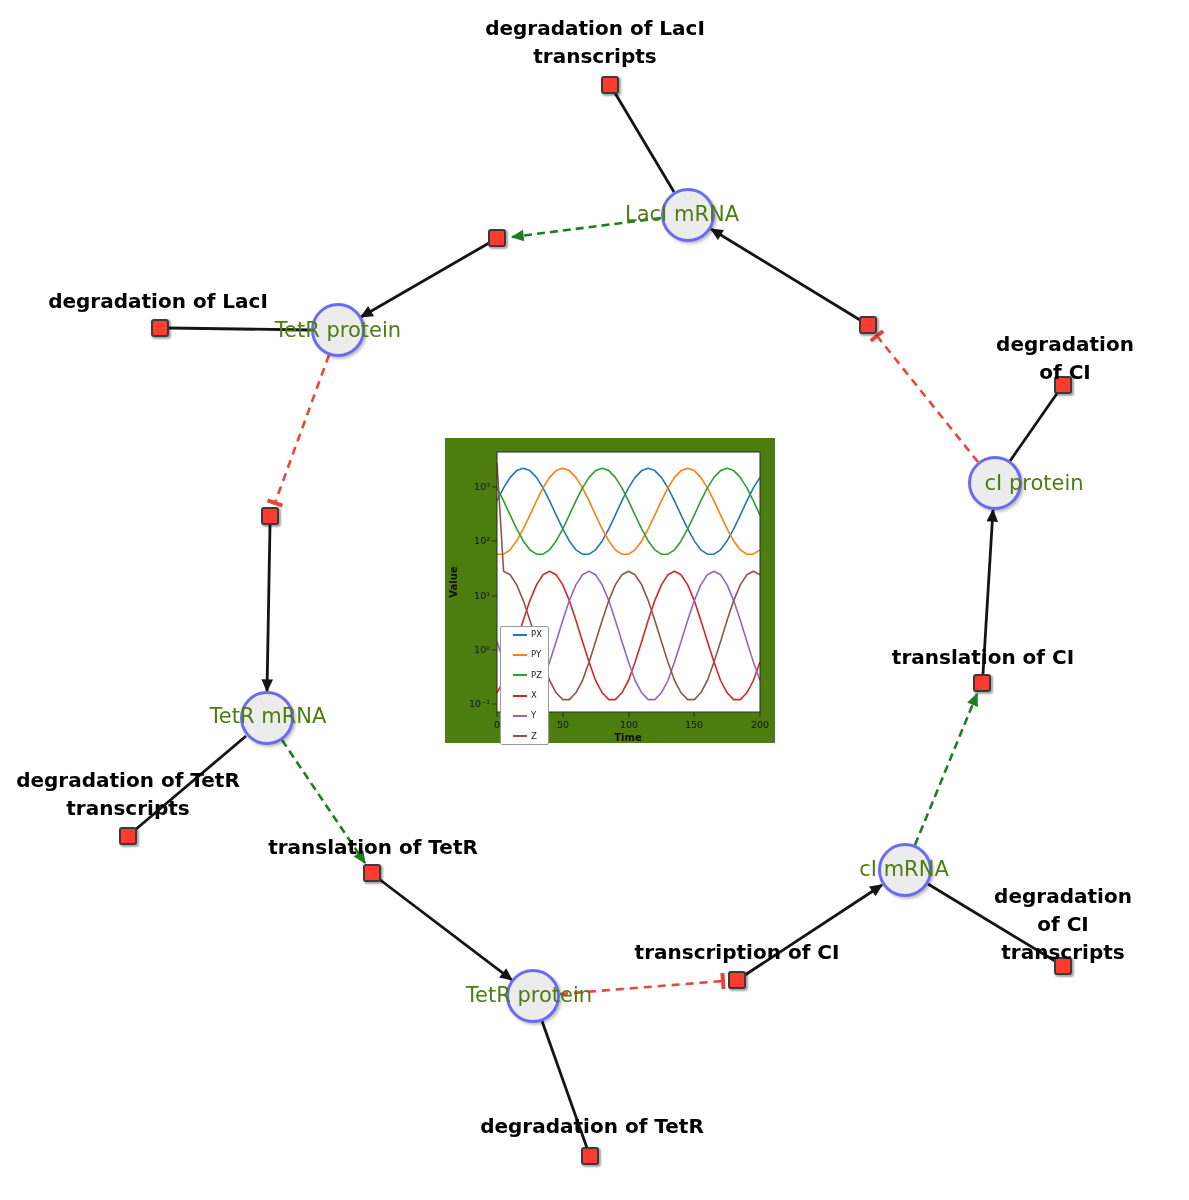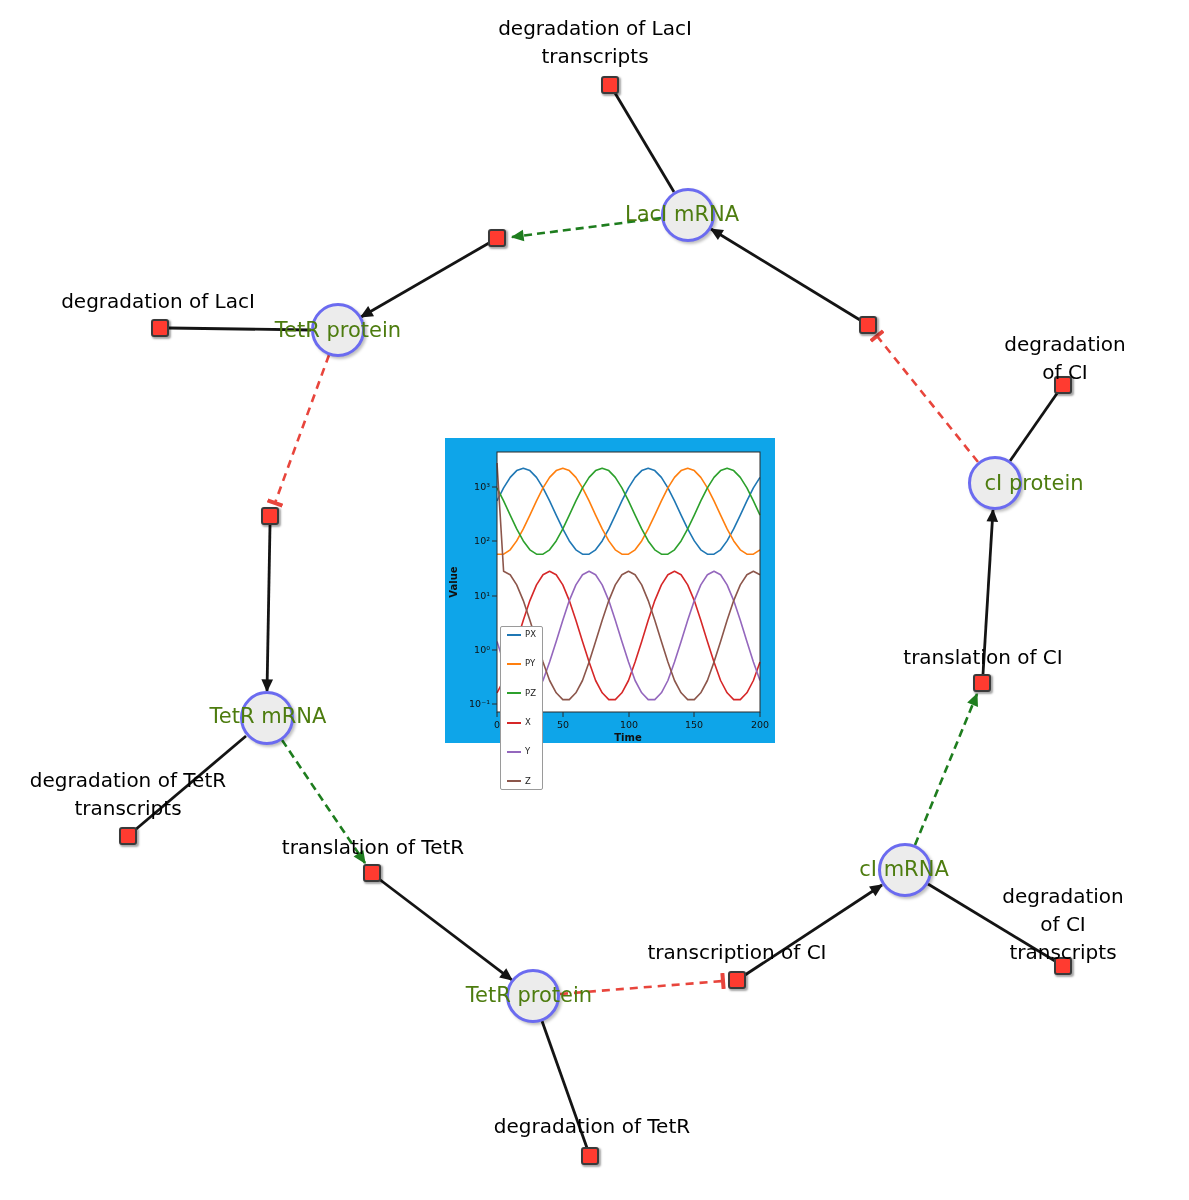--- a/index.html
+++ b/index.html
@@ -28,35 +28,35 @@
     background:var(--reaction-fill,#ff3b30); border:2.5px solid var(--reaction-stroke,#3a3a3a);
     border-radius:3px; transform:translate(-50%,-50%);
     box-shadow:1.5px 1.5px 2px rgba(0,0,0,.35);
   }
   .slabel {
     position:absolute; transform:translate(-50%,-50%);
     font-size:21px; color:#4d7c0f; white-space:pre;
   }
   .rlabel {
     position:absolute; transform:translate(-50%,-50%);
-    font-size:20px; font-weight:normal; color:#000;
+    font-size:20px; font-weight:bold; color:#000;
     white-space:pre-line; text-align:center; line-height:1.4;
   }
 
-  #inset { position:absolute; left:445px; top:438px; width:330px; height:305px; background:#0ea5e9; }
+  #inset { position:absolute; left:445px; top:438px; width:330px; height:305px; background:#4d7c0f; }
   #inset svg { position:absolute; left:0; top:0; }
   .ticktext { font-size:9.5px; fill:#111; }
   .axlabel  { font-size:10px; font-weight:bold; fill:#111; }
   .spine { fill:none; stroke:#2a2a2a; stroke-width:1; }
   .tick  { stroke:#2a2a2a; stroke-width:1; }
 
   #legend {
     position:absolute; left:55px; top:188px; background:#fff;
     border:1px solid #9a9a9a; border-radius:2px;
-    padding:3px 6px 3px 6px; display:flex; flex-direction:column; gap:20px;
+    padding:3px 6px 3px 12px; display:flex; flex-direction:column; gap:11px;
   }
   .lrow { display:flex; align-items:center; gap:4px; }
   .lswatch { width:14px; height:2.2px; display:inline-block; background:#888; }
   .llabel { font-size:8.5px; color:#222; line-height:1.1; }
 </style>
 </head>
 <body>
 
 <div id="canvas">
 

